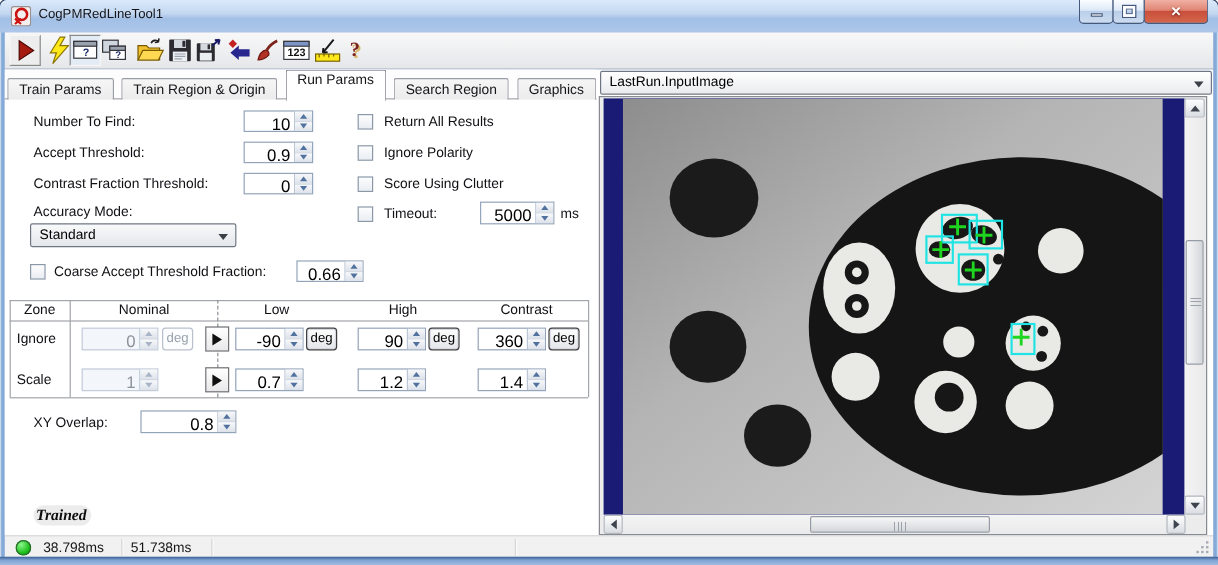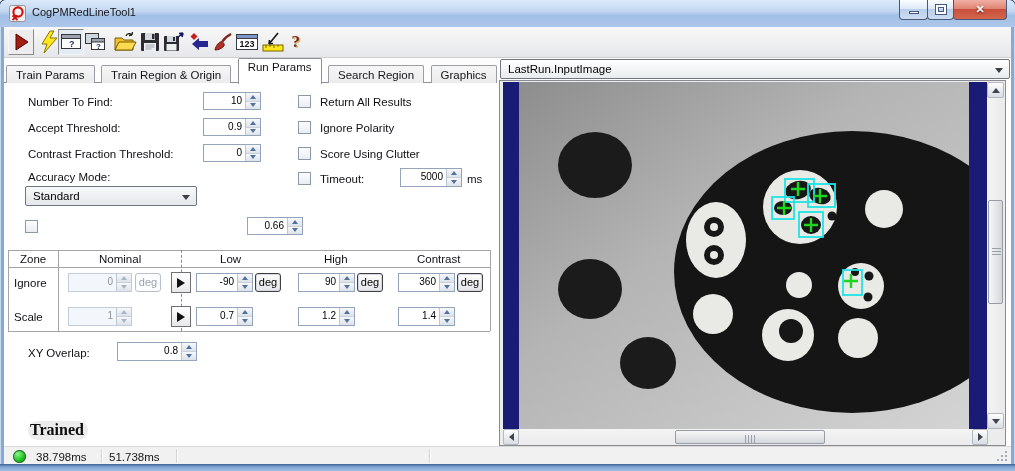--- a/index.html
+++ b/index.html
@@ -29,21 +29,21 @@
   .main { position:absolute; left:4px; top:58px; width:1007px; height:388px; background:#fff; }
   .tabstrip { position:absolute; left:0; top:0; width:493px; height:25px; border-bottom:1px solid #8d909a; background:#fdfdfd; }
   .tab { position:relative; display:inline-block; top:3px; height:22px; padding:3px 9px 0 9px; margin-left:2px;
          font-size:11.5px; color:#15151a; background:linear-gradient(#f6f6f6,#e9e9ea); border:1px solid #9a9da6; border-bottom:none;
          border-radius:2px 2px 0 0; vertical-align:bottom; }
   .tab.active { top:0; height:26px; padding-top:2px; background:#fff; border-color:#8d909a; z-index:3; }
   .page { position:absolute; left:0; top:25px; width:493px; height:363px; background:#fff; }
   .lbl { position:absolute; font-size:11.5px; color:#101015; white-space:nowrap; }
   
   .spin { position:absolute; display:flex; height:18px; border:1px solid #94a4ba; background:#fff; }
-  .spin-val { flex:1; font-size:10px; color:#000; text-align:right; padding:2px 3px 0 0; overflow:hidden; }
+  .spin-val { flex:1; font-size:14px; color:#000; text-align:right; padding:2px 3px 0 0; overflow:hidden; }
   .spin-btns { width:15px; display:flex; flex-direction:column; border-left:1px solid #bcc7d6; }
   .sb { flex:1; display:flex; align-items:center; justify-content:center; background:linear-gradient(#f7f8fa,#dde2ea); border-bottom:1px solid #c9d1dc; }
   .sb:last-child { border-bottom:none; }
   .tri-up { width:0; height:0; border-left:3px solid transparent; border-right:3px solid transparent; border-bottom:4px solid #51719e; }
   .tri-dn { width:0; height:0; border-left:3px solid transparent; border-right:3px solid transparent; border-top:4px solid #51719e; }
   .spin.dis { background:#f3f6fa; border-color:#c3ccd9; }
   .spin.dis .spin-val { color:#8d939b; }
   .spin.dis .tri-up { border-bottom-color:#a9b5c6; }
   .spin.dis .tri-dn { border-top-color:#a9b5c6; }
   
@@ -52,22 +52,22 @@
   .combo-arr { position:absolute; right:6px; top:8px; width:0; height:0; border-left:4px solid transparent; border-right:4px solid transparent; border-top:5px solid #3b4047; }
   .degbtn { position:absolute; width:26px; height:19px; border:1px solid #3e3e42; border-radius:3px; font-size:11px; color:#000;
             text-align:center; line-height:16px; background:linear-gradient(#fefefe,#e3e5e9); box-shadow:inset 0 0 0 1px #d6dae0; }
   .degbtn.dis { border-color:#b9c0cb; color:#9aa3ae; background:#fcfdfe; box-shadow:none; }
   .playbtn { position:absolute; width:20px; height:21px; border:1px solid #6f6f74; background:linear-gradient(#ffffff,#e8e8ea);
              display:flex; align-items:center; justify-content:center; }
   .playtri { width:0; height:0; border-top:5px solid transparent; border-bottom:5px solid transparent; border-left:8px solid #101010; }
   .hline { position:absolute; height:1px; background:#a2a5aa; }
   .vline { position:absolute; width:1px; background:#a2a5aa; }
   .vdash { position:absolute; width:0; border-left:1px dashed #8b8e94; }
-  .trained { position:absolute; left:24px; top:421px; font-family:"Liberation Serif", serif; font-weight:bold;
-             font-size:16px; color:#0d0d0d; background:#ececec; padding:0 4px 1px 2px;border-radius:10px; }
+  .trained { position:absolute; left:24px; top:421px; font-family:"Liberation Serif", serif; font-style:italic; font-weight:bold;
+             font-size:13px; color:#0d0d0d; background:#ececec; padding:0 4px 1px 2px;border-radius:10px; }
   
   .img-frame { position:absolute; left:495px; top:22px; width:507px; height:366px; border:1px solid #888c92; background:#ececec; }
   .canvas { position:absolute; left:3px; top:1px; width:485px; height:347px; background:#1a1b74; overflow:hidden; }
   .canvas svg { position:absolute; left:16px; top:0; }
   .vscroll { position:absolute; right:1px; top:1px; width:17px; height:347px; background:linear-gradient(90deg,#f4f4f4,#eaeaec); }
   .hscroll { position:absolute; left:3px; top:348px; width:485px; height:16px; background:linear-gradient(#f4f4f4,#eaeaec); }
   .sabtn { position:absolute; background:linear-gradient(#fdfdfd,#d9dde2); border:1px solid #b3b8c0; border-radius:2px;
            display:flex; align-items:center; justify-content:center; }
   .tri-n { width:0;height:0;border-left:4px solid transparent;border-right:4px solid transparent;border-bottom:5px solid #3f454e; }
   .tri-s { width:0;height:0;border-left:4px solid transparent;border-right:4px solid transparent;border-top:5px solid #3f454e; }
@@ -275,20 +275,21 @@
               <i class="tri-up"></i>
             </div>
           <div class="sb">
               <i class="tri-dn"></i>
             </div>
         </div>
       </div>
       <span class="lbl" style="left:463px; top:90px">ms</span>
 
       <span class="cb" style="left:21px; top:137px"></span>
+      <span class="lbl" style="left:41px; top:138px">Coarse Accept Threshold Fraction:</span>
       <div class="spin" style="left:243px; top:134px; width:56px">
         <div class="spin-val">0.66</div>
         <div class="spin-btns">
           <div class="sb">
               <i class="tri-up"></i>
             </div>
           <div class="sb">
               <i class="tri-dn"></i>
             </div>
         </div>

